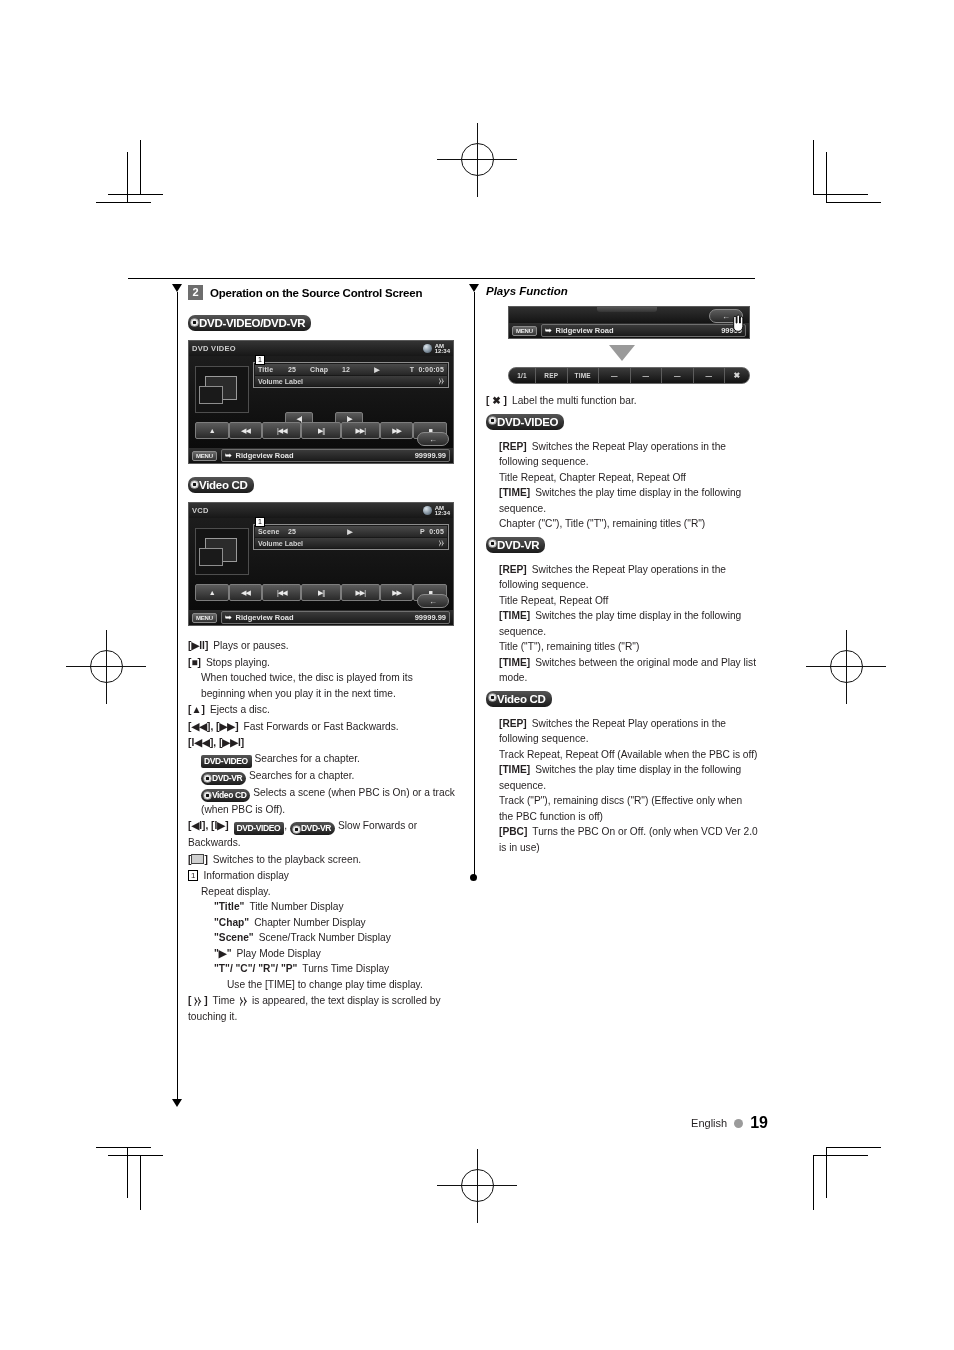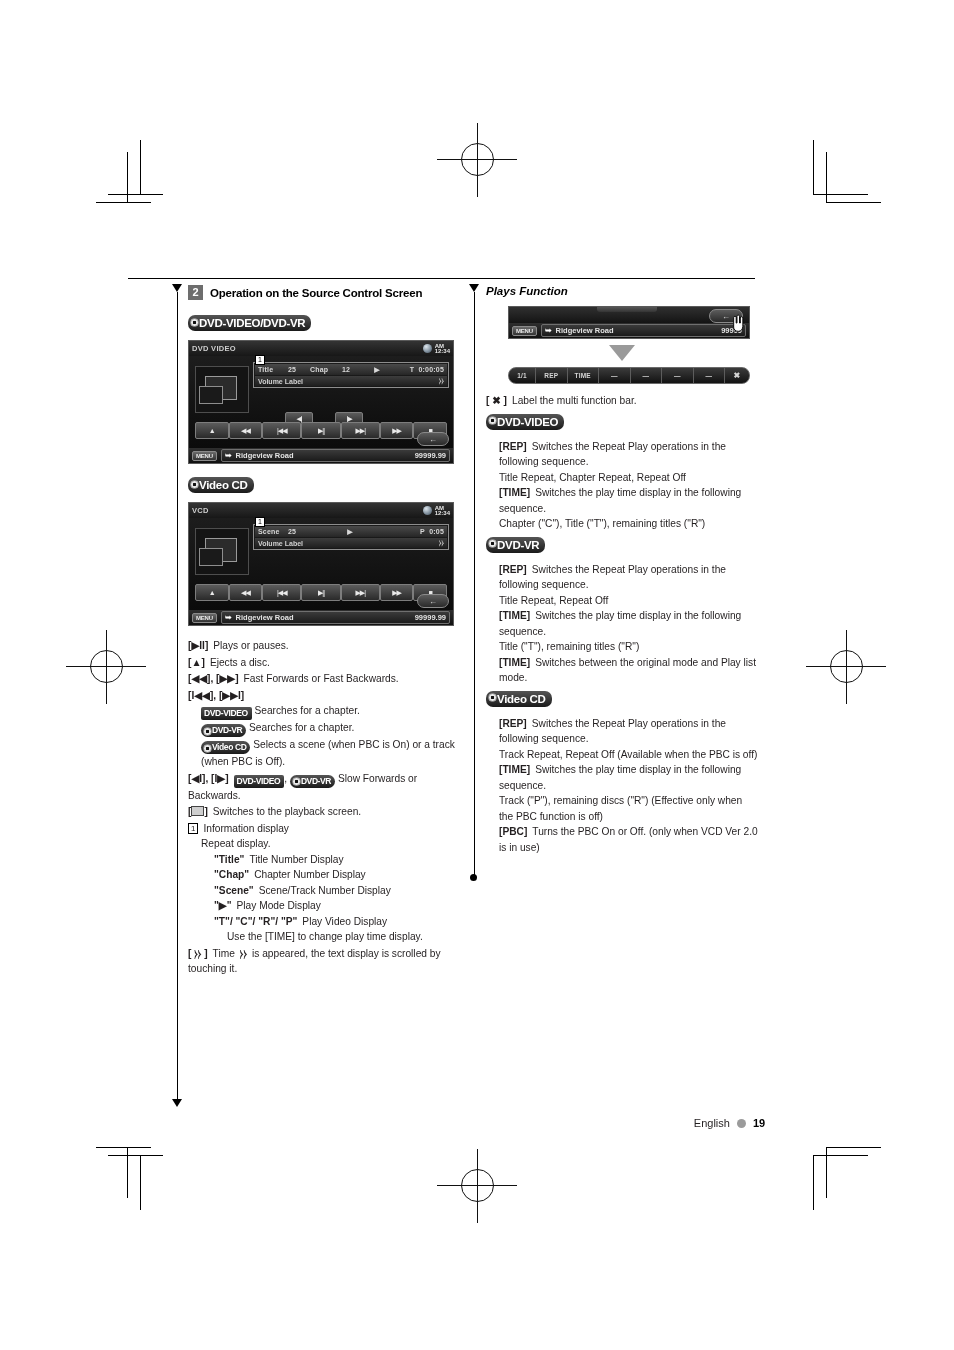--- a/index.html
+++ b/index.html
@@ -135,21 +135,21 @@
        border-right:1px solid #5d5d5d;}
   .mfc:last-child{border-right:none;}
   .mfc.pg{flex:0 0 26px;}
   .mfc.x{flex:0 0 24px;font-size:8px;}
 
   
   .footer{position:absolute;left:0;top:1113px;width:954px;text-align:center;}
   .f-in{display:inline-flex;align-items:center;gap:7px;margin-left:505px;}
   .f-lang{font-size:11px;color:#231f20;}
   .f-dot{width:9px;height:9px;border-radius:50%;background:#9b9b9b;}
-  .f-pg{font-size:11px;font-weight:bold;}
+  .f-pg{font-size:16px;font-weight:bold;}
 </style>
 </head>
 <body>
 
 <div class="cmark" style="left:140px;top:140px;width:1px;height:55px;"></div>
 <div class="cmark" style="left:108px;top:194px;width:55px;height:1px;"></div>
 <div class="cmark" style="left:127px;top:152px;width:1px;height:50px;"></div>
 <div class="cmark" style="left:96px;top:202px;width:55px;height:1px;"></div>
 
 <div class="cmark" style="left:813px;top:140px;width:1px;height:55px;"></div>
@@ -319,20 +319,24 @@
     </div>
   </div>
 
   
   <div class="tx" style="margin-top:12px;">
 
     <div class="itm">
       <span class="key">[▶II]</span><span class="gap"></span><span>Plays or pauses.</span>
     </div>
 
+    <div class="itm">
+      <span class="key">[■]</span><span class="gap"></span><span>Stops playing.</span>
+      <div class="ind1">When touched twice, the disc is played from its beginning when you play it in the next time.</div>
+    </div>
 
     <div class="itm">
       <span class="key">[▲]</span><span class="gap"></span><span>Ejects a disc.</span>
     </div>
 
     <div class="itm">
       <span class="key">[◀◀], [▶▶]</span><span class="gap"></span><span>Fast Forwards or Fast Backwards.</span>
     </div>
 
     <div class="itm">
@@ -369,21 +373,21 @@
       <div class="ind2">
         <span class="key">"Chap"</span><span class="gap"></span><span>Chapter Number Display</span>
       </div>
       <div class="ind2">
         <span class="key">"Scene"</span><span class="gap"></span><span>Scene/Track Number Display</span>
       </div>
       <div class="ind2">
         <span class="key">"▶"</span><span class="gap"></span><span>Play Mode Display</span>
       </div>
       <div class="ind2">
-        <span class="key">"T"/ "C"/ "R"/ "P"</span><span class="gap"></span><span>Play Video Display</span>
+        <span class="key">"T"/ "C"/ "R"/ "P"</span><span class="gap"></span><span>Turns Time Display</span>
         <div class="ind1">Use the [TIME] to change play time display.</div>
       </div>
     </div>
 
     <div class="itm">
       <span class="key">[ ⧽⧽ ]</span><span class="gap"></span><span>Time</span><span class="gap"></span><span style="font-weight:bold;">⧽⧽</span><span class="gap"></span><span>is appeared, the text display is scrolled by touching it.</span>
     </div>
 
   </div>
 </div>

